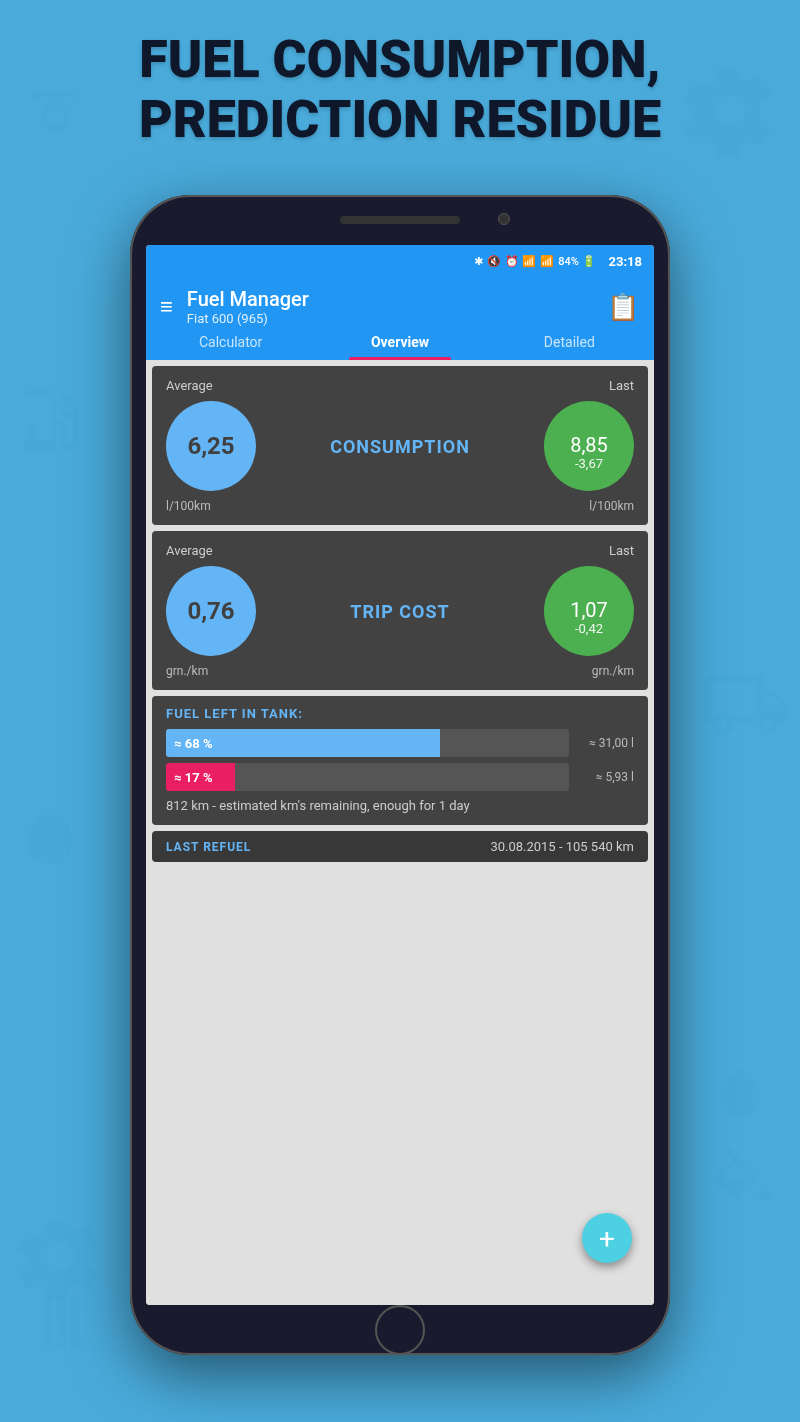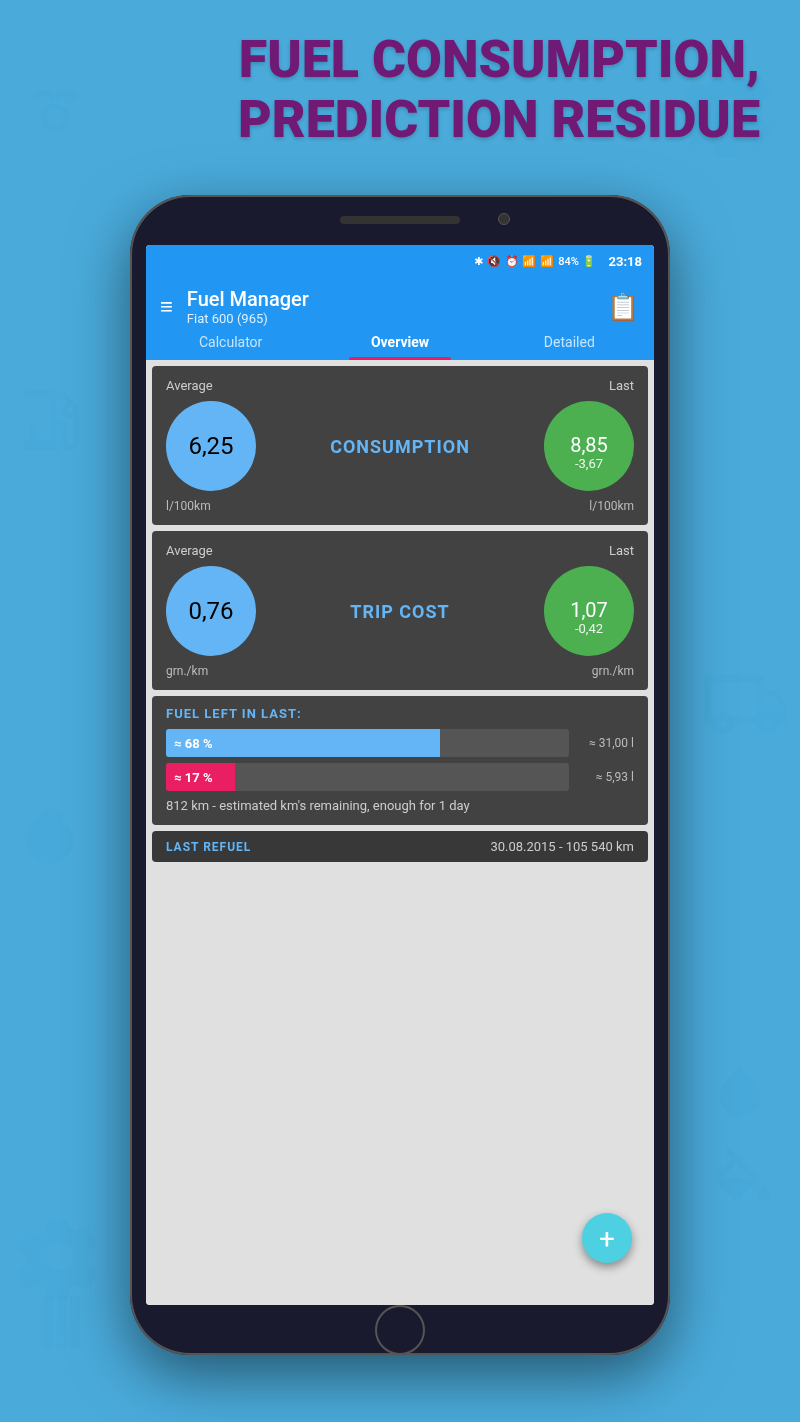--- a/index.html
+++ b/index.html
@@ -19,22 +19,22 @@
       overflow: hidden;
       pointer-events: none;
       opacity: 0.25;
     }
 
     
     .hero-text {
       position: absolute;
       top: 30px;
       left: 0; right: 0;
-      text-align: right;
-      color: #701a75;
+      text-align: center;
+      color: #0f172a;
       font-size: 52px;
       font-weight: 900;
       line-height: 1.15;
       text-shadow: 0 2px 4px rgba(0,0,0,0.2);
       padding: 0 40px;
     }
 
     
     .phone-frame {
       position: absolute;
@@ -200,23 +200,23 @@
     }
 
     .circle-avg {
       width: 90px;
       height: 90px;
       border-radius: 50%;
       background: #64b5f6;
       display: flex;
       align-items: center;
       justify-content: center;
-      color: #000000;
+      color: #404040;
       font-size: 24px;
-      font-weight: normal;
+      font-weight: bold;
     }
 
     .circle-last-green {
       width: 90px;
       height: 90px;
       border-radius: 50%;
       background: #4caf50;
       display: flex;
       flex-direction: column;
       align-items: center;
@@ -483,21 +483,21 @@
             <span class="sub-val">-0,42</span>
           </div>
         </div>
         <div class="card-unit-row">
           <span>grn./km</span>
           <span>grn./km</span>
         </div>
       </div>
 
       <div class="fuel-card">
-        <div class="fuel-title">FUEL LEFT IN LAST:</div>
+        <div class="fuel-title">FUEL LEFT IN TANK:</div>
 
         <div class="fuel-bar-row">
           <div class="fuel-bar-container">
             <div class="fuel-bar-fill fuel-bar-blue">
               <span>≈ 68 %</span>
             </div>
           </div>
           <div class="fuel-bar-label">≈ 31,00 l</div>
         </div>
 

